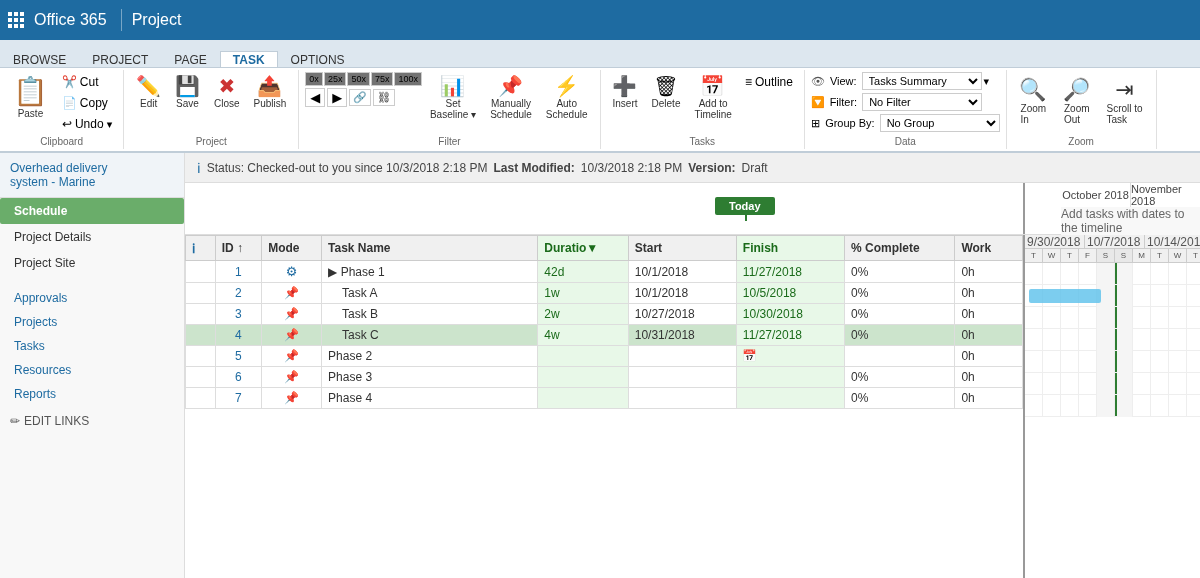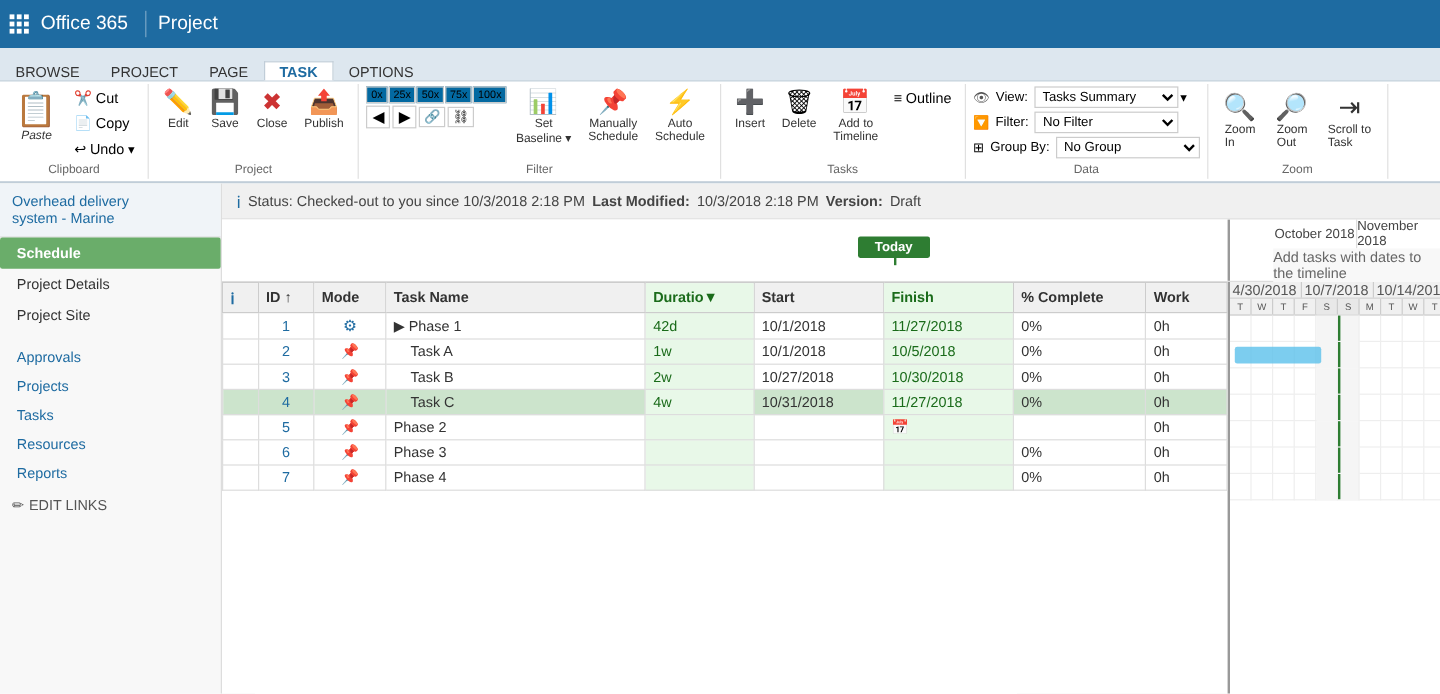--- a/index.html
+++ b/index.html
@@ -97,22 +97,22 @@
       border: 1px solid transparent;
       border-radius: 2px;
       gap: 3px;
       font-size: 11px;
     }
     .ribbon-col { display: flex; flex-direction: column; gap: 1px; }
 
     
     .paste-btn { display: flex; flex-direction: column; align-items: center; padding: 2px 6px; cursor: pointer; border: 1px solid transparent; border-radius: 2px; }
     .paste-icon { font-size: 28px; color: #1e6ba1; }
-    .paste-label { font-size: 10px; color: #333; font-style: italic; }
-    .scale-btn { font-size: 9px; border: 1px solid #ccc; padding: 1px 3px; cursor: pointer; background: #0369a1; }
+    .paste-label { font-size: 10px; color: #333; }
+    .scale-btn { font-size: 9px; border: 1px solid #ccc; padding: 1px 3px; cursor: pointer; background: #737373; }
 
     
     .main-layout {
       display: flex;
       height: calc(578px - 40px - 28px - 84px);
       background: white;
     }
 
     
     .sidebar {
@@ -561,21 +561,21 @@
     <td class="col-work">0h</td>
   </tr>
             </tbody>
         </table>
       </div>
 
       <div style="flex:1;overflow-x:auto;background:white;">
         <div style="min-width:360px;">
 
           <div style="display:flex;background:#f0f0f0;border-bottom:1px solid #ccc;height:14px;font-size:9px;color:#555;">
-            <div style="width:60px;border-right:1px solid #ccc;display:flex;align-items:center;padding-left:2px;">4/30/2018</div>
+            <div style="width:60px;border-right:1px solid #ccc;display:flex;align-items:center;padding-left:2px;">9/30/2018</div>
             <div style="width:60px;border-right:1px solid #ccc;display:flex;align-items:center;padding-left:2px;">10/7/2018</div>
             <div style="width:60px;border-right:1px solid #ccc;display:flex;align-items:center;padding-left:2px;">10/14/2018</div>
           </div>
 
           <div style="display:flex;background:#f0f0f0;border-bottom:1px solid #ccc;height:14px;" id="gantt-day-header">
           <div style="width: 18px; border-right: 1px solid rgb(204, 204, 204); display: flex; align-items: center; justify-content: center; font-size: 8px; color: rgb(85, 85, 85); flex-shrink: 0;">T</div>
               <div style="width: 18px; border-right: 1px solid rgb(204, 204, 204); display: flex; align-items: center; justify-content: center; font-size: 8px; color: rgb(85, 85, 85); flex-shrink: 0;">W</div>
               <div style="width: 18px; border-right: 1px solid rgb(204, 204, 204); display: flex; align-items: center; justify-content: center; font-size: 8px; color: rgb(85, 85, 85); flex-shrink: 0;">T</div>
               <div style="width: 18px; border-right: 1px solid rgb(204, 204, 204); display: flex; align-items: center; justify-content: center; font-size: 8px; color: rgb(85, 85, 85); flex-shrink: 0;">F</div>
               <div style="width: 18px; border-right: 1px solid rgb(204, 204, 204); display: flex; align-items: center; justify-content: center; font-size: 8px; color: rgb(85, 85, 85); flex-shrink: 0; background: rgb(232, 232, 232);">S</div>

